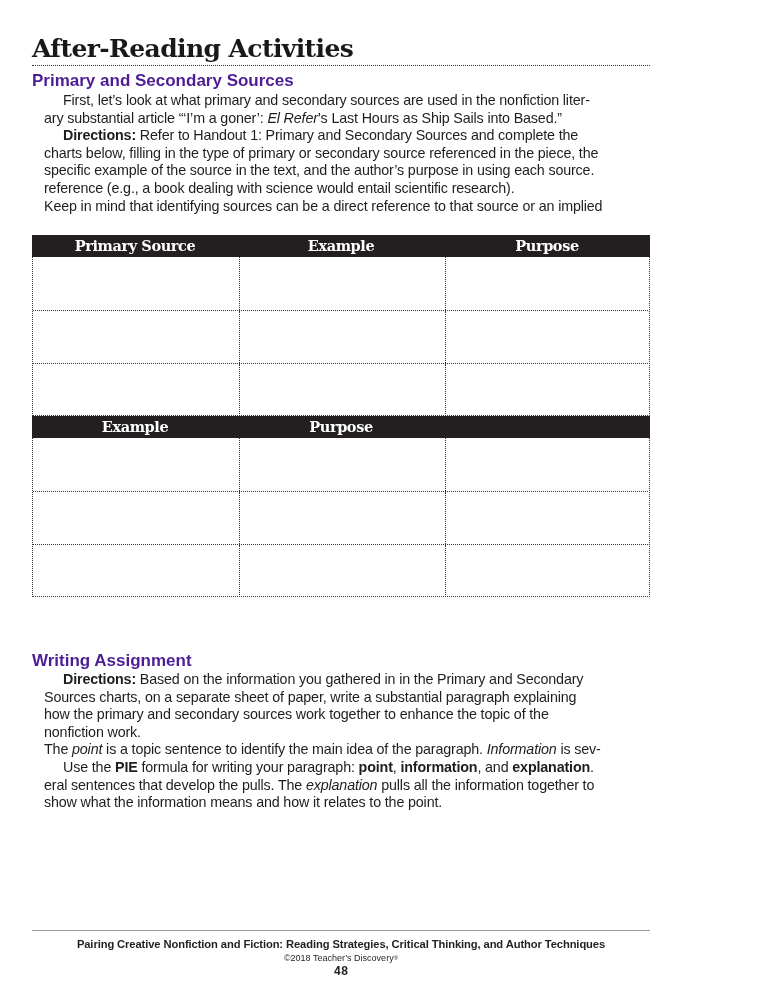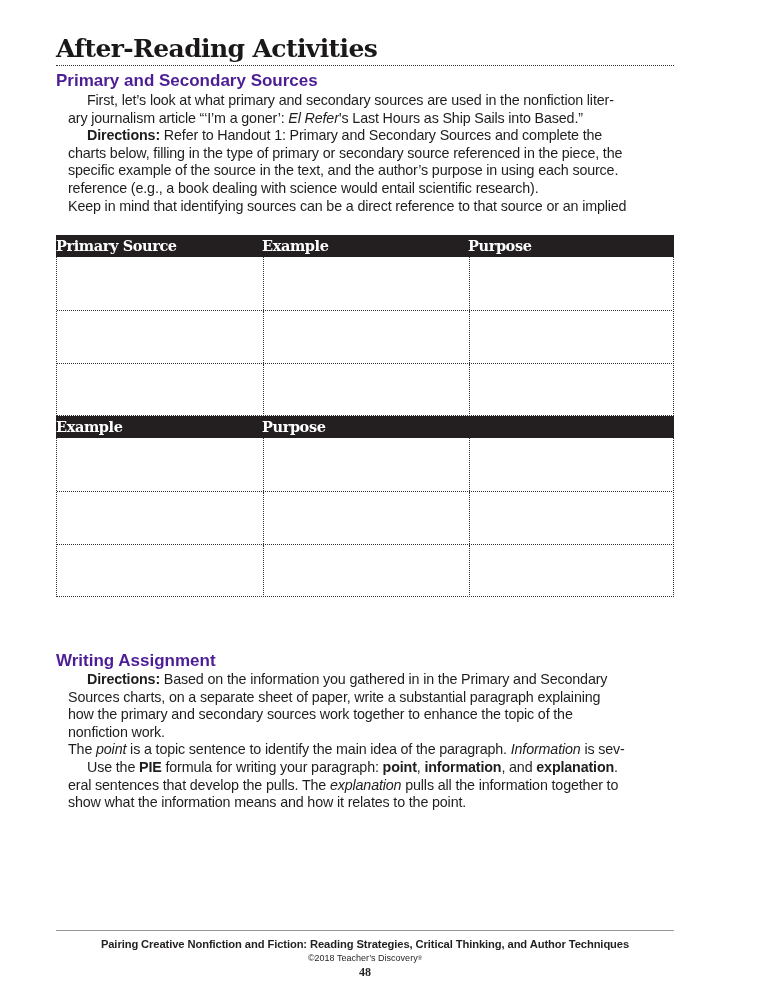--- a/index.html
+++ b/index.html
@@ -9,21 +9,21 @@
       background: #ffffff;
       overflow: hidden;
     }
     body {
       position: relative;
       font-family: "Liberation Sans", sans-serif;
       color: #1f1d1e;
     }
     .page {
       position: absolute;
-      left: 56px;
+      left: 32px;
       top: 0;
       width: 618px;
       height: 1000px;
     }
     .page-title {
       position: absolute;
       left: 0;
       top: 34px;
       width: 618px;
       font-family: "DejaVu Serif", "Liberation Serif", serif;
@@ -83,21 +83,21 @@
       top: 0;
       width: 618px;
       height: 22px;
       background: #231f20;
       display: flex;
     }
     .src-header .hcell {
       flex: none;
       height: 22px;
       line-height: 22px;
-      text-align: left;
+      text-align: center;
       color: #ffffff;
       font-family: "DejaVu Serif", "Liberation Serif", serif;
       font-weight: bold;
       font-size: 14.5px;
       letter-spacing: -0.4px;
       white-space: nowrap;
     }
     .src-body {
       position: absolute;
       left: 0;
@@ -159,40 +159,40 @@
       line-height: 12px;
       color: #231f20;
     }
     .footer-copy sup { font-size: 6px; vertical-align: top; }
     .footer-page {
       position: absolute;
       left: 0;
       top: 965px;
       width: 618px;
       text-align: center;
-      font-family: Liberation Serif, serif;
+      font-family: Liberation Mono, monospace;
       font-weight: bold;
       font-size: 12px;
       line-height: 14px;
       color: #231f20;
     }
   </style>
 </head>
 <body>
 
 <div class="page">
 
   <h1 class="page-title">After-Reading Activities</h1>
   <div class="title-rule"></div>
 
   <h2 class="section-heading" style="top:71px;">Primary and Secondary Sources</h2>
 
   <div class="para" style="top:92px;">
     <span class="line indent">First, let’s look at what primary and secondary sources are used in the nonfiction liter-</span>
-    <span class="line"><span>ary journalism article “‘I’m a goner’: </span><i>El Refer</i><span>’s Last Hours as Ship Sails into Based.”</span></span>
+    <span class="line"><span>ary substantial article “‘I’m a goner’: </span><i>El Refer</i><span>’s Last Hours as Ship Sails into Based.”</span></span>
     <span class="line indent"><b>Directions:</b><span> Refer to Handout 1: Primary and Secondary Sources and complete the</span></span>
     <span class="line">charts below, filling in the type of primary or secondary source referenced in the piece, the</span>
     <span class="line">specific example of the source in the text, and the author’s purpose in using each source.</span>
     <span class="line">reference (e.g., a book dealing with science would entail scientific research).</span>
     <span class="line">Keep in mind that identifying sources can be a direct reference to that source or an implied</span>
   </div>
 
   <div class="src-table" style="top:235px; height:182px;">
     <div class="src-header">
       <div class="hcell c1">Primary Source</div>

